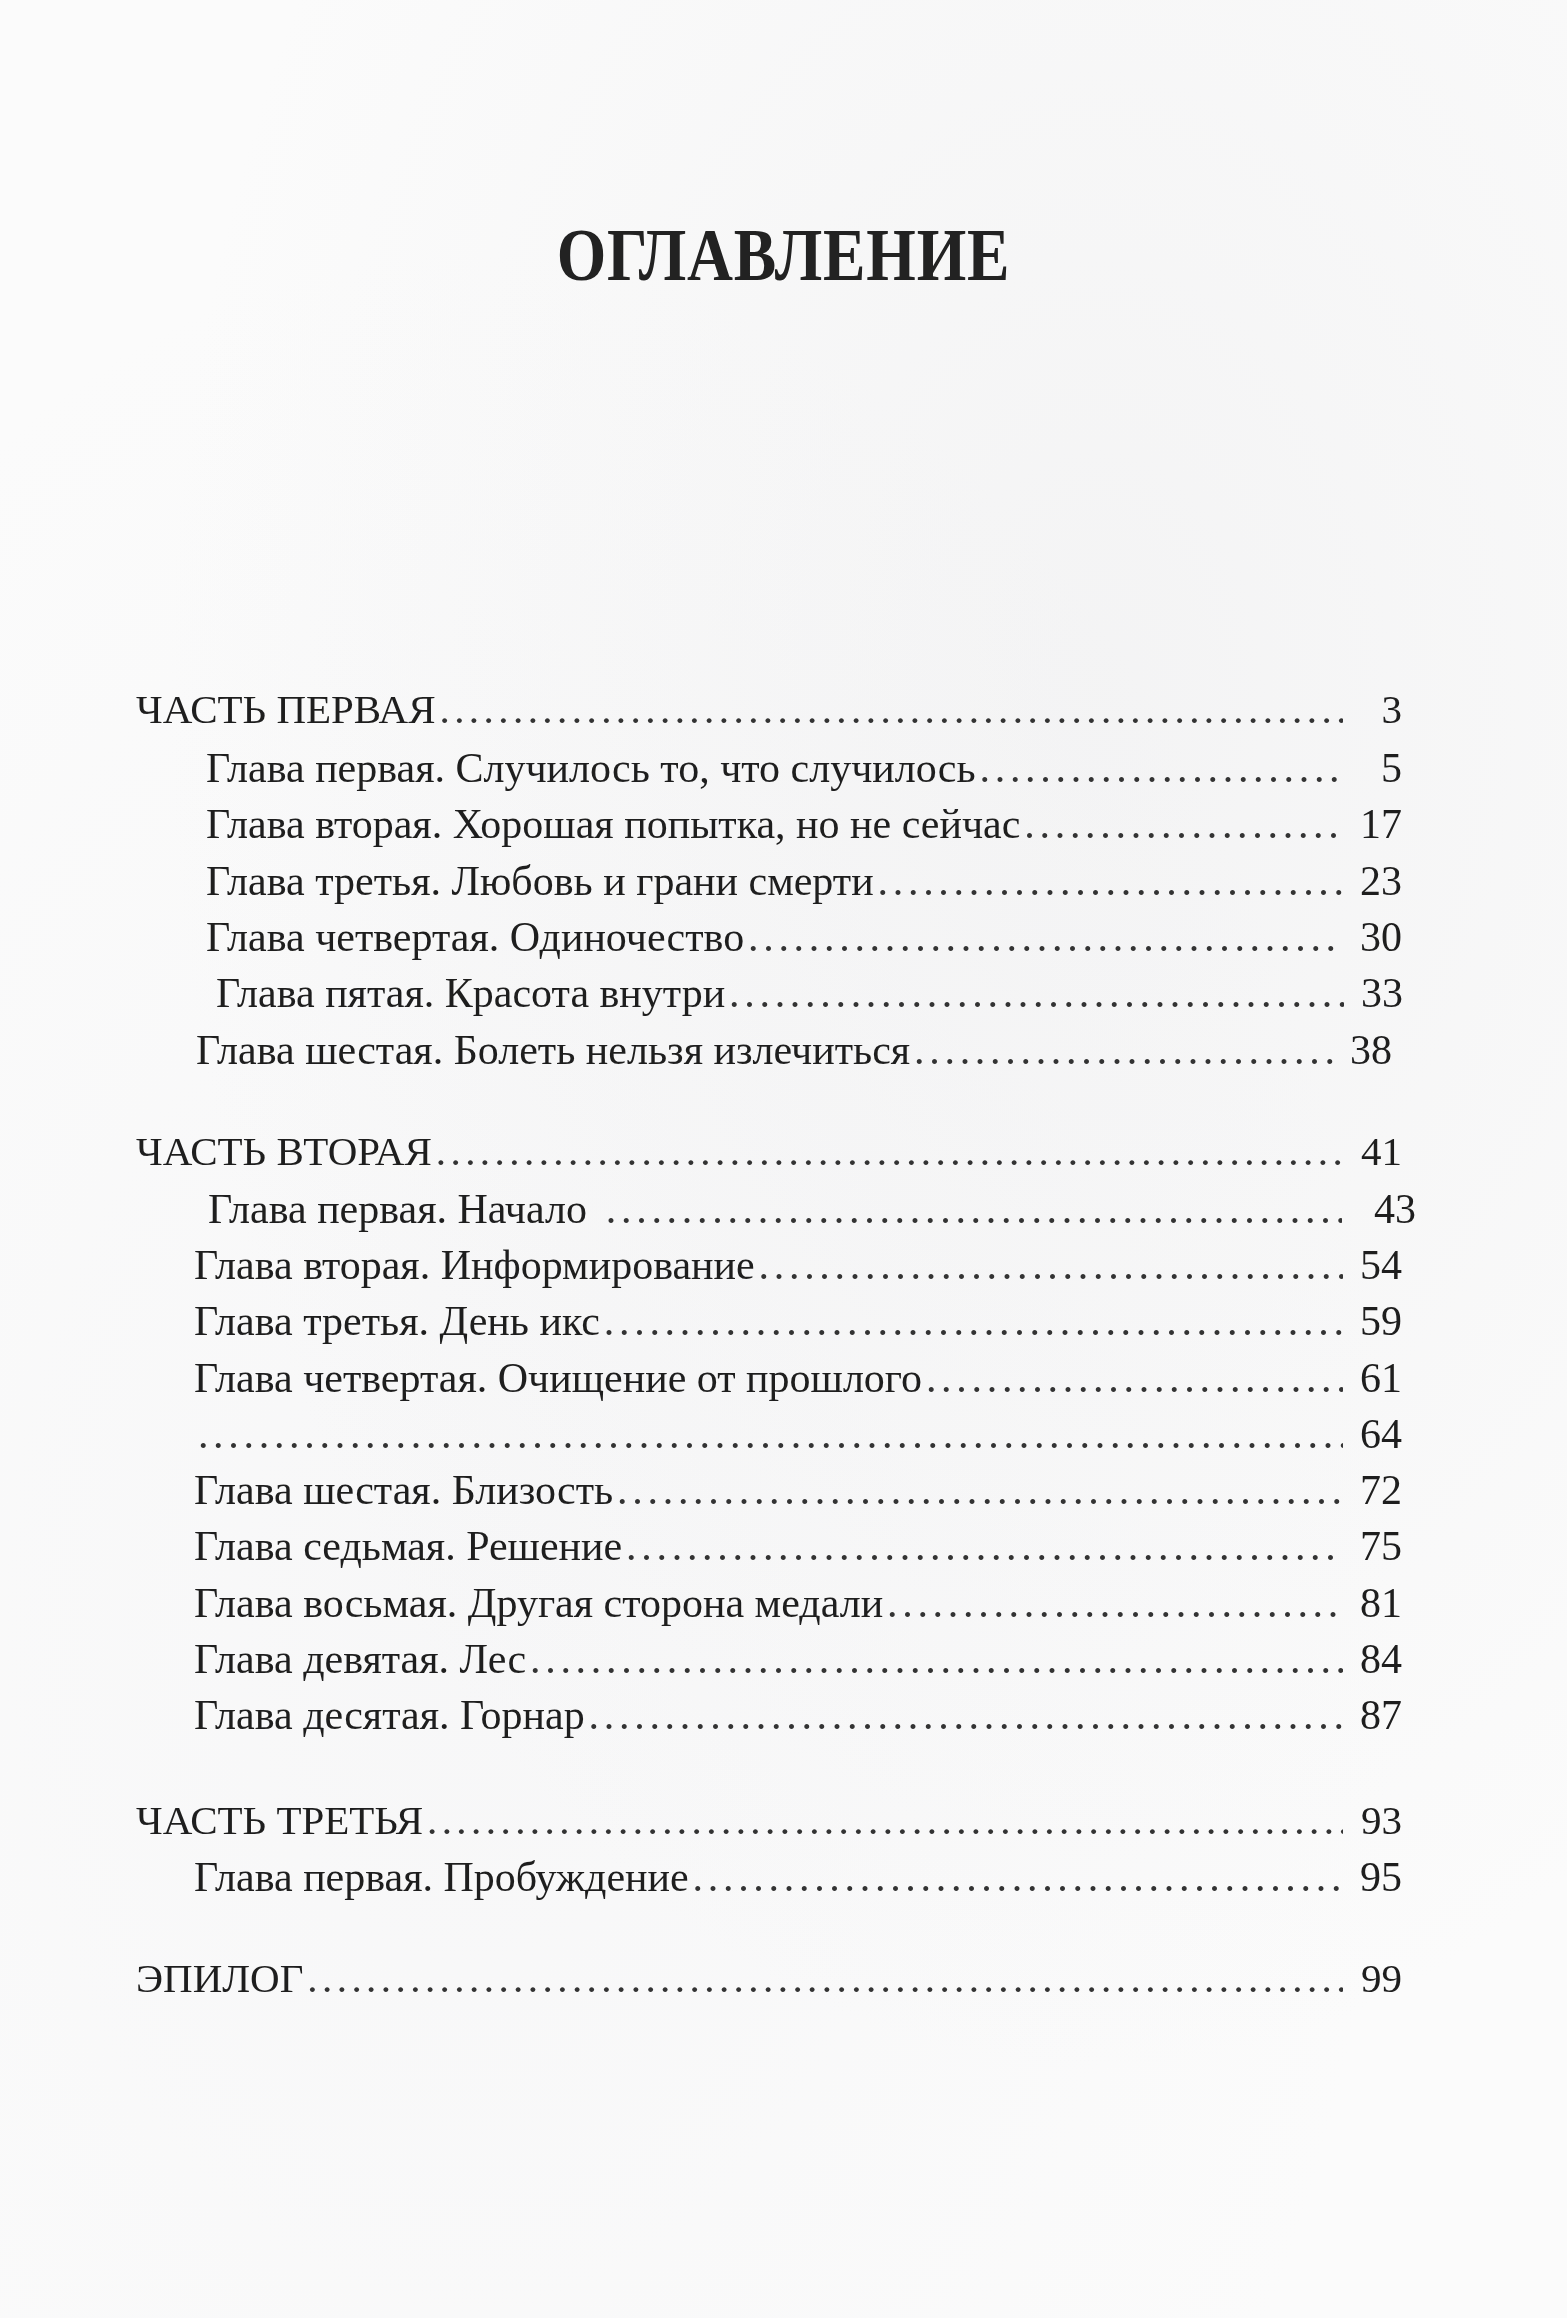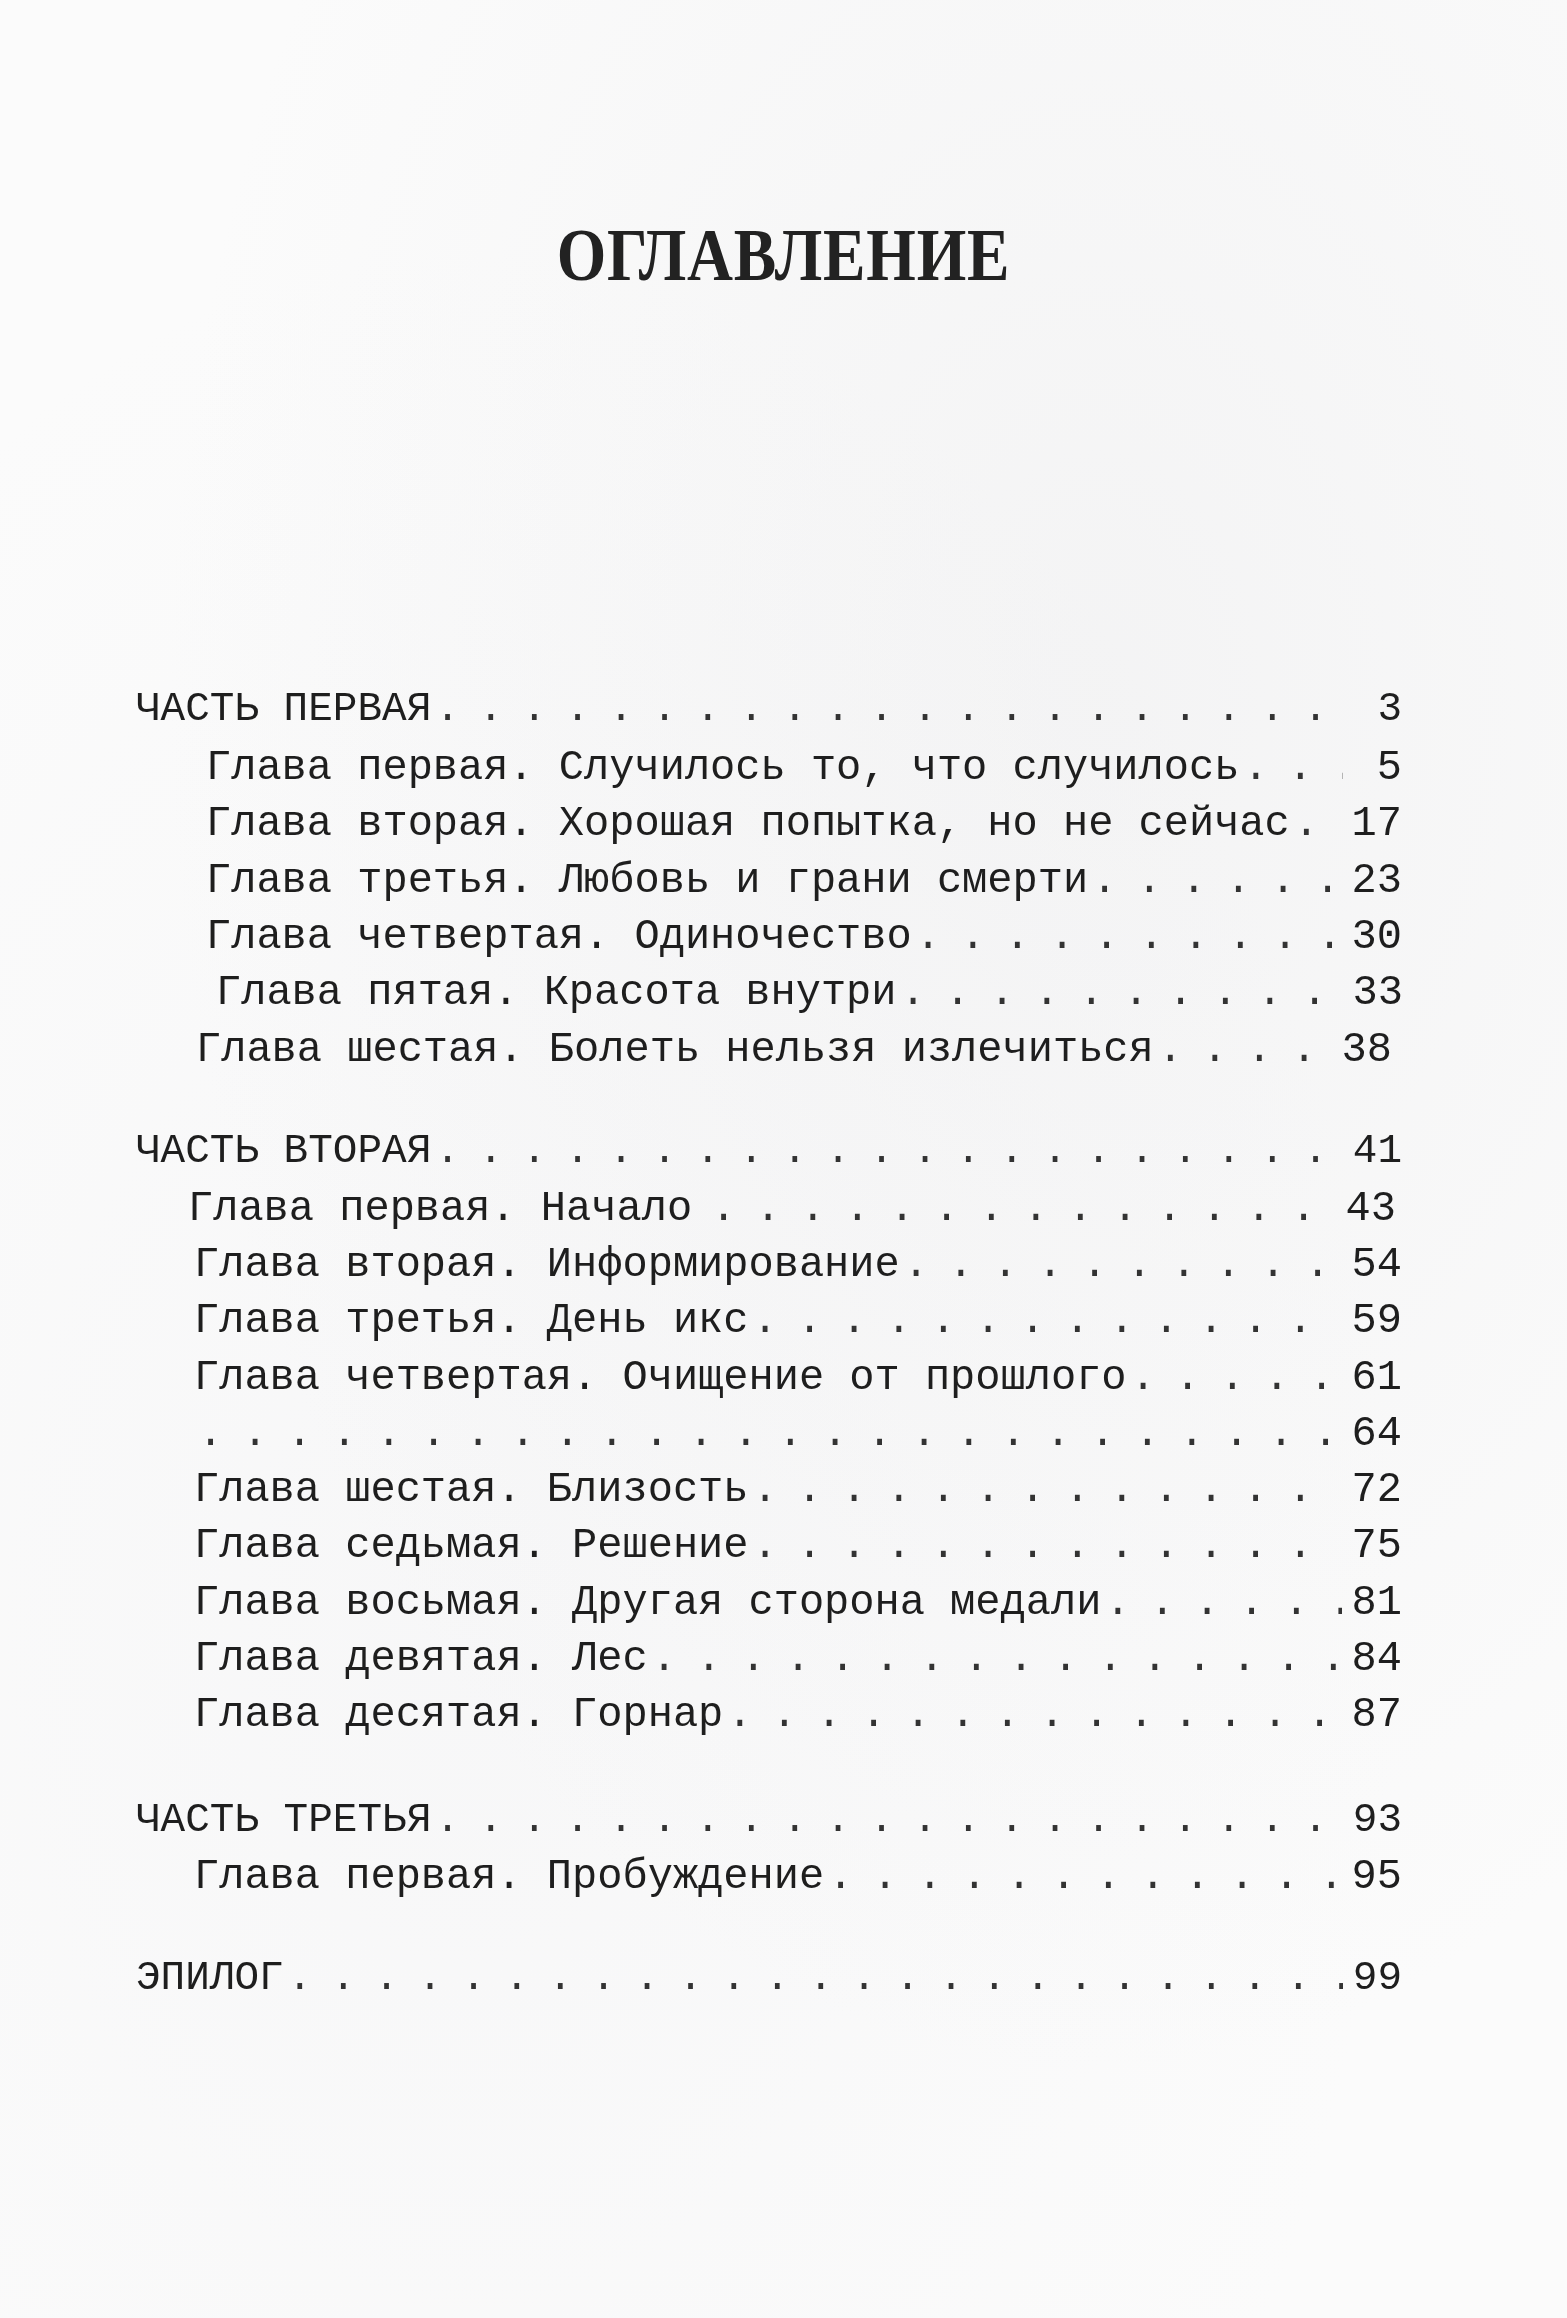--- a/index.html
+++ b/index.html
@@ -41,21 +41,20 @@
       width: 1266px;
       top: 0;
     }
     .row {
       position: absolute;
       display: flex;
       align-items: baseline;
       font-size: 40px;
       line-height: 1;
       white-space: nowrap;
-      font-family: Liberation Mono, monospace;
     }
     .row .label {
       flex: 0 0 auto;
       transform-origin: left;
     }
     .row .leader {
       flex: 1 1 auto;
       overflow: hidden;
       margin: 0 9.7px 0 3.9px;
       letter-spacing: 5.8px;
@@ -116,21 +115,21 @@
       <span class="label">Глава шестая. Болеть нельзя излечиться</span>
       <span class="leader"></span>
       <span class="page-num">38</span>
     </div>
 
     <div class="row part" style="top:1131px;left:0;width:1266px;">
       <span class="label">ЧАСТЬ ВТОРАЯ</span>
       <span class="leader"></span>
       <span class="page-num">41</span>
     </div>
-    <div class="row chapter" style="top:1188px;left:52px;width:1208px;gap:15px;">
+    <div class="row chapter" style="top:1188px;left:72px;width:1208px;gap:15px;">
       <span class="label">Глава первая. Начало</span>
       <span class="leader"></span>
       <span class="page-num">43</span>
     </div>
     <div class="row chapter" style="top:1244px;left:58px;width:1208px;">
       <span class="label">Глава вторая. Информирование</span>
       <span class="leader"></span>
       <span class="page-num">54</span>
     </div>
     <div class="row chapter" style="top:1300px;left:58px;width:1208px;">

